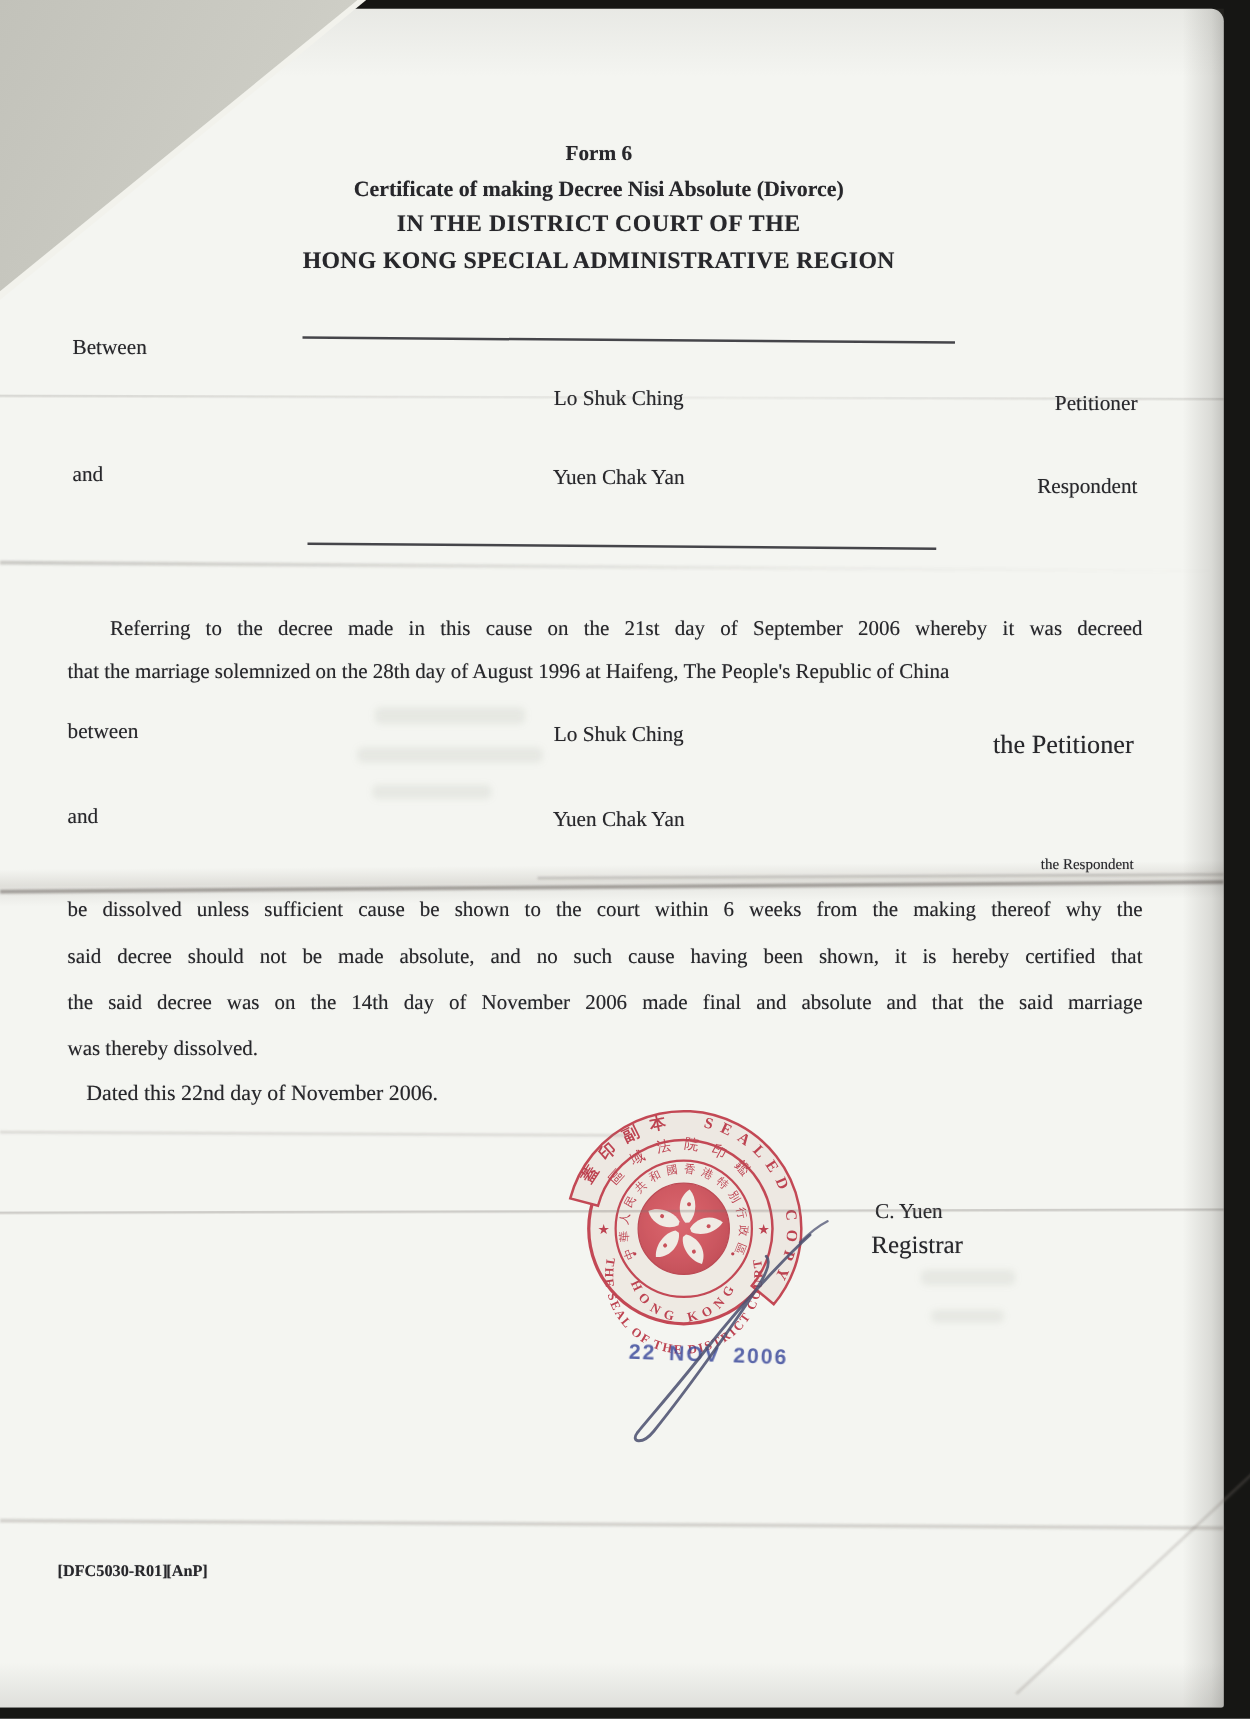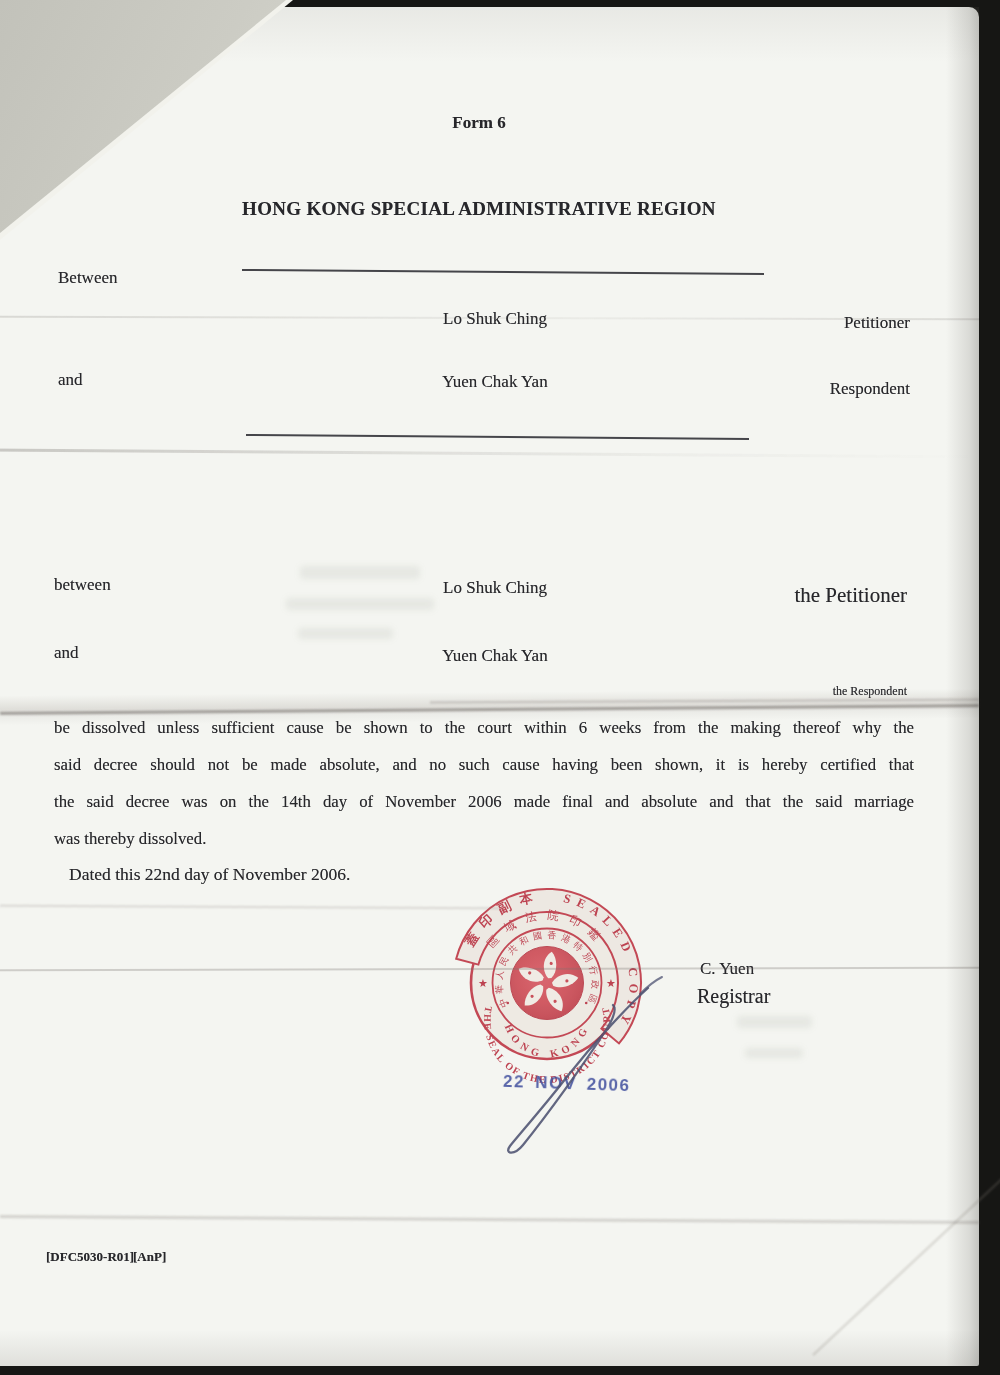--- a/index.html
+++ b/index.html
@@ -26,33 +26,39 @@
 
 <div class="abs smudge" style="left:300px;top:566px;width:120px;height:13px;"></div>
 <div class="abs smudge" style="left:286px;top:598px;width:148px;height:12px;"></div>
 <div class="abs smudge" style="left:298px;top:628px;width:95px;height:11px;"></div>
 <div class="abs smudge" style="left:737px;top:1016px;width:75px;height:12px;"></div>
 <div class="abs smudge" style="left:745px;top:1048px;width:58px;height:10px;"></div>
 
 <div class="abs" style="left:0;top:0;width:812px;height:1375px;z-index:10;">
 
   <div class="abs txt hdr" style="top:113px;font-size:17px;">Form 6</div>
+  <div class="abs txt hdr" style="top:141px;font-size:17.5px;">Certificate of making Decree Nisi Absolute (Divorce)</div>
+  <div class="abs txt hdr" style="top:169px;font-size:19px;letter-spacing:.5px;">IN THE DISTRICT COURT OF THE</div>
   <div class="abs txt hdr" style="top:198px;font-size:19px;letter-spacing:.3px;">HONG KONG SPECIAL ADMINISTRATIVE REGION</div>
 
   <div class="abs rule" style="left:242px;top:269px;width:522px;transform:rotate(.45deg);"></div>
 
   <div class="abs txt" style="left:58px;top:268px;font-size:17px;">Between</div>
   <div class="abs txt namectr" style="left:365px;top:309px;width:260px;font-size:17px;">Lo Shuk Ching</div>
   <div class="abs txt rolelbl" style="left:760px;top:313px;width:150px;font-size:17px;">Petitioner</div>
   <div class="abs txt" style="left:58px;top:370px;font-size:17px;">and</div>
   <div class="abs txt namectr" style="left:365px;top:372px;width:260px;font-size:17px;">Yuen Chak Yan</div>
   <div class="abs txt rolelbl" style="left:760px;top:379px;width:150px;font-size:17px;">Respondent</div>
 
   <div class="abs rule" style="left:246px;top:434px;width:503px;transform:rotate(.45deg);"></div>
 
+  <div class="abs" style="left:54px;top:486px;width:860px;font-size:16.8px;line-height:34px;">
+    <div class="txt line" style="text-indent:34px;">Referring to the decree made in this cause on the 21st day of September 2006 whereby it was decreed</div>
+    <div class="txt line-last">that the marriage solemnized on the 28th day of August 1996 at Haifeng, The People's Republic of China</div>
+  </div>
 
   <div class="abs txt" style="left:54px;top:575px;font-size:17px;">between</div>
   <div class="abs txt namectr" style="left:365px;top:578px;width:260px;font-size:17px;">Lo Shuk Ching</div>
   <div class="abs txt rolelbl" style="left:735px;top:583px;width:172px;font-size:21px;">the Petitioner</div>
   <div class="abs txt" style="left:54px;top:643px;font-size:17px;">and</div>
   <div class="abs txt namectr" style="left:365px;top:646px;width:260px;font-size:17px;">Yuen Chak Yan</div>
   <div class="abs txt rolelbl" style="left:735px;top:684px;width:172px;font-size:12px;">the Respondent</div>
 
   <div class="abs" style="left:54px;top:709px;width:860px;font-size:16.8px;line-height:37px;">
     <div class="txt line">be dissolved unless sufficient cause be shown to the court within 6 weeks from the making thereof why the</div>

